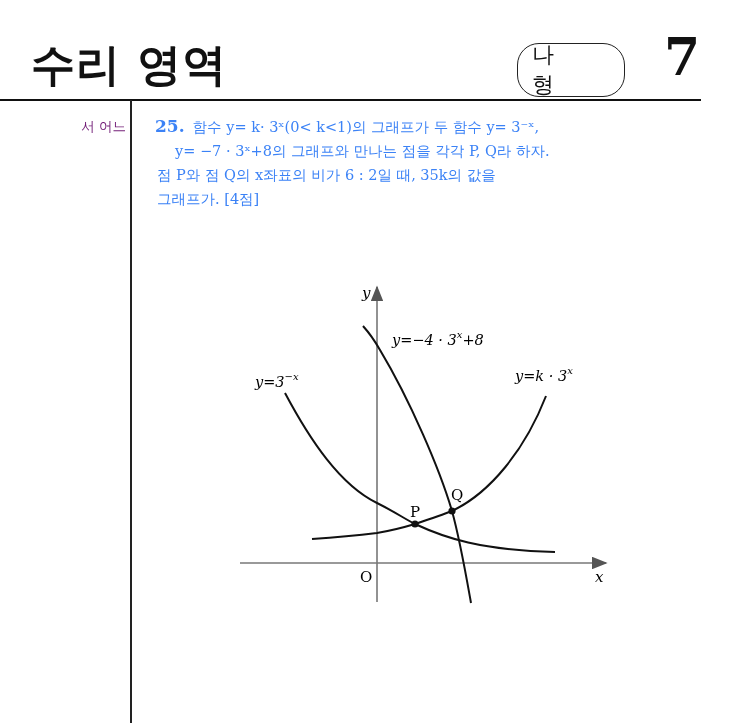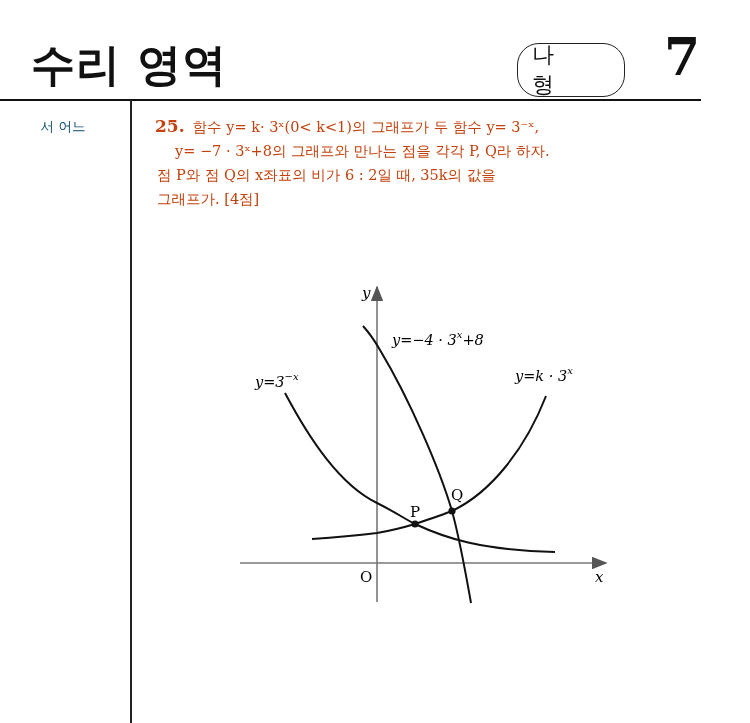--- a/index.html
+++ b/index.html
@@ -2,23 +2,23 @@
 <html><head>
 <meta charset="utf-8">
 <style>
   html, body { margin:0; padding:0; background:#ffffff; }
   body { width:750px; height:723px; position:relative; overflow:hidden; font-family:"DejaVu Serif", serif; color:#111; }
   .title { position:absolute; left:31px; top:36px; font-family:"DejaVu Sans", sans-serif; font-size:44px; font-weight:bold; letter-spacing:1px; color:#111; }
   .type-badge { position:absolute; left:517px; top:43px; width:108px; height:54px; border:1.5px solid #222; border-radius:22px; box-sizing:border-box; display:flex; align-items:center; justify-content:center; font-family:"DejaVu Sans", sans-serif; font-size:22px; letter-spacing:14px; padding-left:14px; }
   .page-num { position:absolute; left:664px; top:26px; font-family:"DejaVu Serif", serif; font-size:52px; font-weight:bold; }
   .rule-top { position:absolute; left:0; top:99px; width:701px; height:2px; background:#111; }
   .rule-col { position:absolute; left:130px; top:100px; width:2px; height:623px; background:#222; }
-  .left-col { position:absolute; left:0; top:116px; width:126px; font-family:"DejaVu Sans", sans-serif; font-size:13.5px; line-height:21.5px; white-space:nowrap; overflow:hidden; text-align:center; color:#0c4a6e; }
+  .left-col { position:absolute; left:0; top:116px; width:126px; font-family:"DejaVu Sans", sans-serif; font-size:13.5px; line-height:21.5px; white-space:nowrap; overflow:hidden; text-align:right; color:#701a75; }
   .left-col div { direction:ltr; }
-  .question { position:absolute; left:155px; top:114px; width:570px; font-family:"DejaVu Serif", serif; font-size:14.5px; line-height:24px; color:#c2410c; }
+  .question { position:absolute; left:155px; top:114px; width:570px; font-family:"DejaVu Serif", serif; font-size:14.5px; line-height:24px; color:#3b82f6; }
   .q-num { font-weight:bold; font-size:17px; margin-right:8px; }
   .q-line { white-space:nowrap; }
   .indent { padding-left:20px; }
   .indent2 { padding-left:2px; }
   .graph { position:absolute; left:0; top:0; width:750px; height:723px; }
   .graph text { font-family:"DejaVu Serif", serif; }
 </style>
 </head>
 <body>
 

